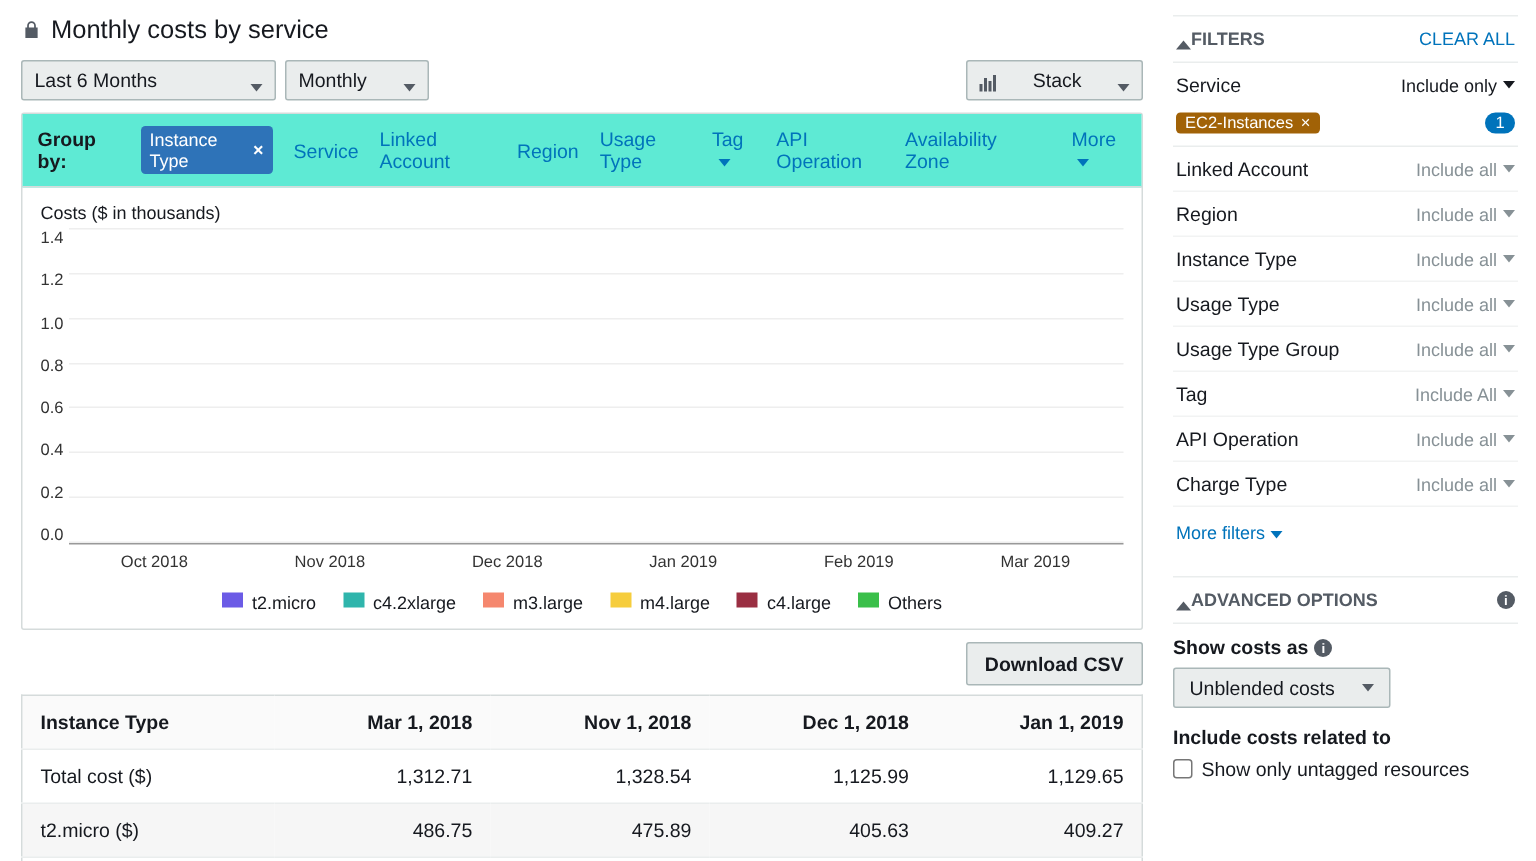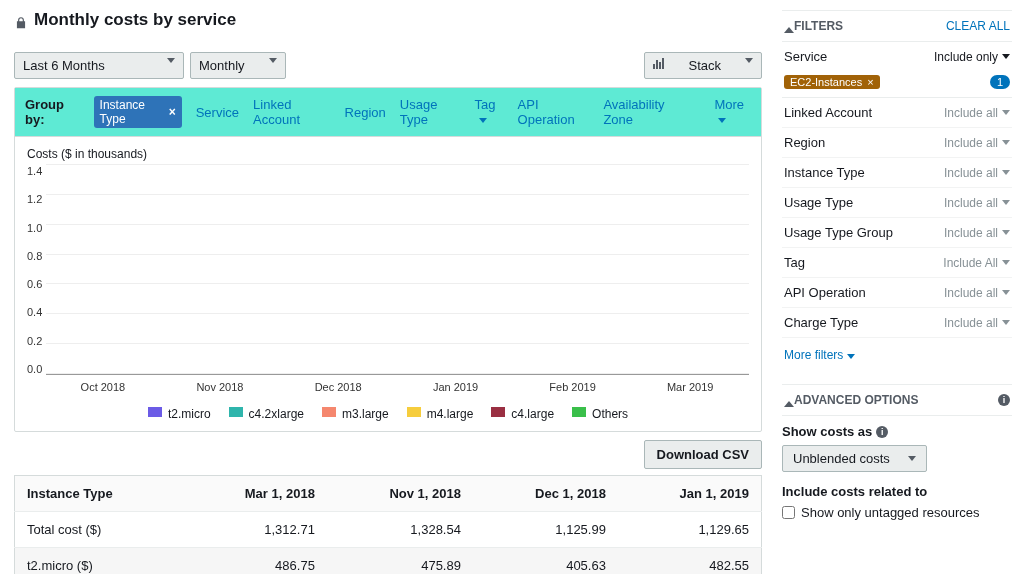--- a/index.html
+++ b/index.html
@@ -1,24 +1,24 @@
 <!DOCTYPE html>
 <html><head>
 <meta charset="utf-8">
 <style>
 * { box-sizing: border-box; margin: 0; padding: 0; font-family: "Amazon Ember", "Helvetica Neue", Arial, sans-serif; }
 body { background: #fff; color: #16191f; font-size: 13px; width: 1024px; height: 574px; overflow: hidden; display: flex; }
 .main { flex: 1; padding: 10px 14px 0 14px; display: flex; flex-direction: column; }
 .sidebar { width: 248px; padding: 10px 12px 0 6px; }
 
-.page-title { display: flex; align-items: flex-end; gap: 6px; font-size: 17px; font-weight: 700; color: #16191f; margin-bottom: 22px; }
+.page-title { display: flex; align-items: center; gap: 6px; font-size: 17px; font-weight: 400; color: #16191f; margin-bottom: 10px; }
 .lock-icon { width: 14px; height: 14px; }
 
 .controls { display: flex; align-items: center; gap: 6px; margin-bottom: 8px; }
-.dd { background: #eaeded; border: 1px solid #aab7b8; border-radius: 2px; padding: 5px 8px; display: inline-flex; align-items: flex-start; gap: 26px; font-size: 13px; color: #16191f; cursor: pointer; }
+.dd { background: #eaeded; border: 1px solid #aab7b8; border-radius: 2px; padding: 5px 8px; display: inline-flex; align-items: flex-end; gap: 26px; font-size: 13px; color: #16191f; cursor: pointer; }
 .dd .caret { border-left: 4px solid transparent; border-right: 4px solid transparent; border-top: 5px solid #545b64; }
 .dd.small-gap { gap: 24px; }
 .spacer { flex: 1; }
 .dd .bars { display: inline-flex; gap: 1px; align-items: flex-end; height: 11px; }
 .dd .bars span { width: 2px; background: #545b64; }
 
 .panel { border: 1px solid #d5dbdb; border-radius: 2px; }
 .groupby { display: flex; align-items: center; gap: 14px; padding: 8px 10px; border-bottom: 1px solid #d5dbdb; background: #5eead4; font-size: 13px; }
 .groupby .lbl { font-weight: 700; color: #16191f; }
 .chip { background: #2e73b8; color: #fff; border-radius: 3px; padding: 2px 6px; display: inline-flex; align-items: center; gap: 5px; font-size: 12px; }
@@ -259,21 +259,21 @@
           <td>1,312.71</td>
           <td>1,328.54</td>
           <td>1,125.99</td>
           <td>1,129.65</td>
         </tr>
         <tr class="alt">
           <td>t2.micro ($)</td>
           <td>486.75</td>
           <td>475.89</td>
           <td>405.63</td>
-          <td>482.55</td>
+          <td>409.27</td>
         </tr>
         <tr>
           <td>c4.2xlarge ($)</td>
           <td>296.11</td>
           <td>286.56</td>
           <td>296.11</td>
           <td>296.11</td>
         </tr>
       </tbody>
   </table>

